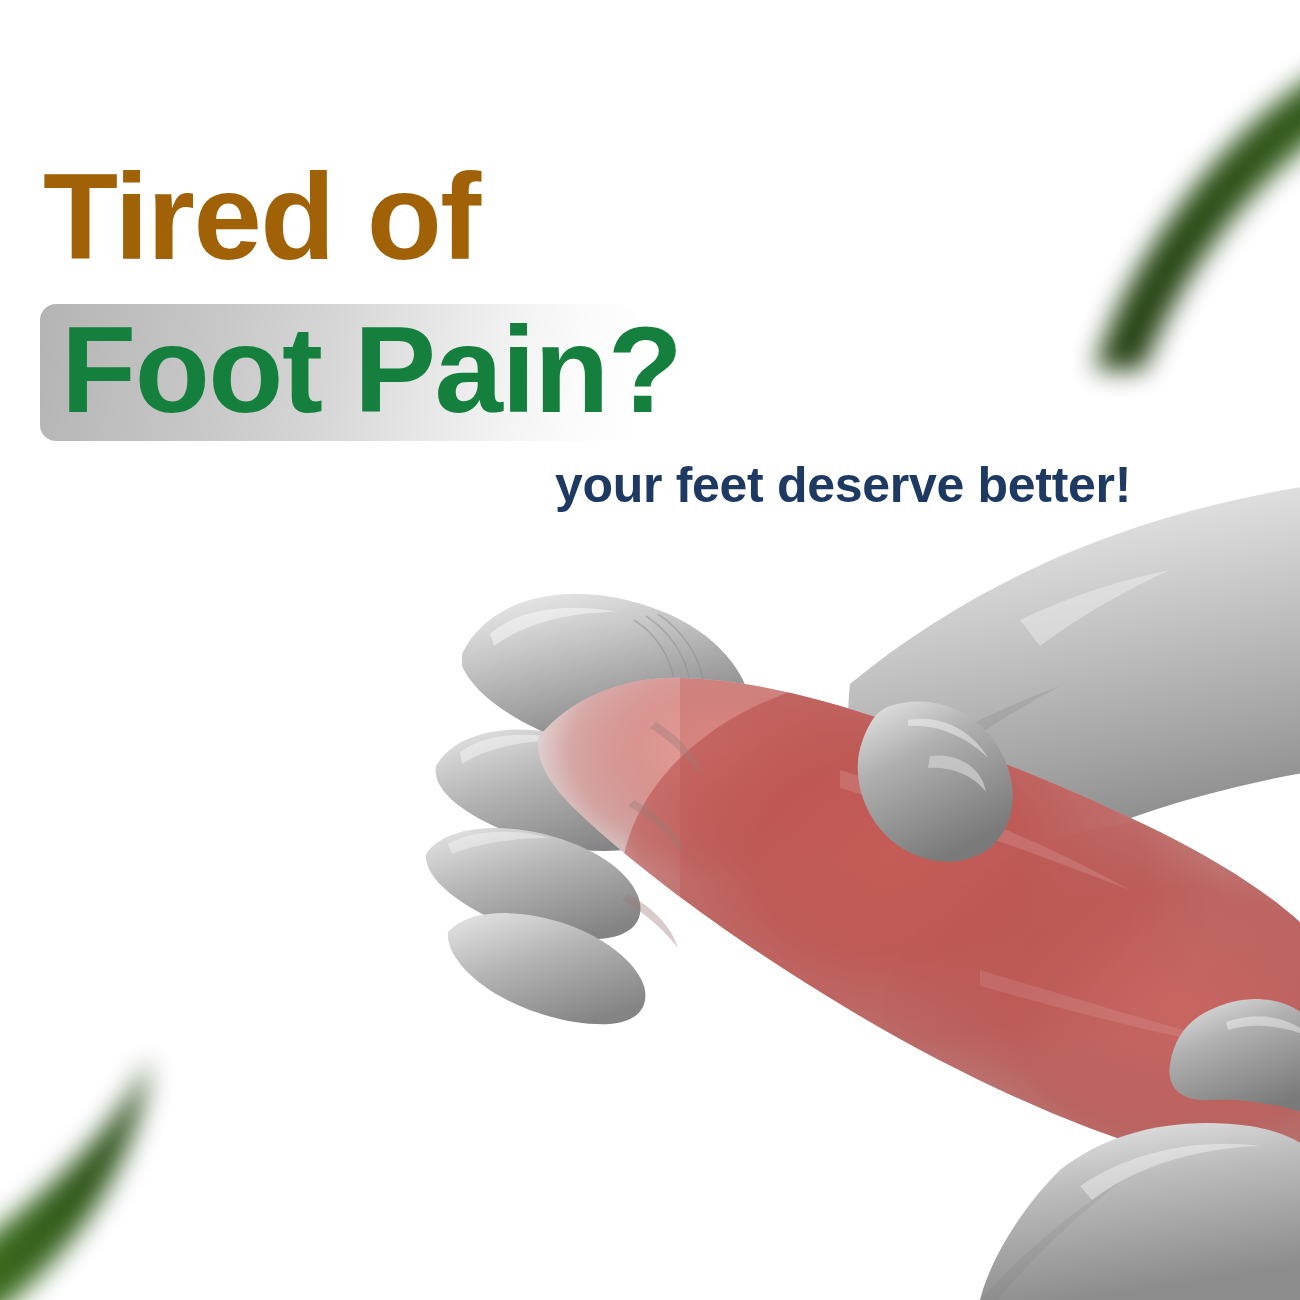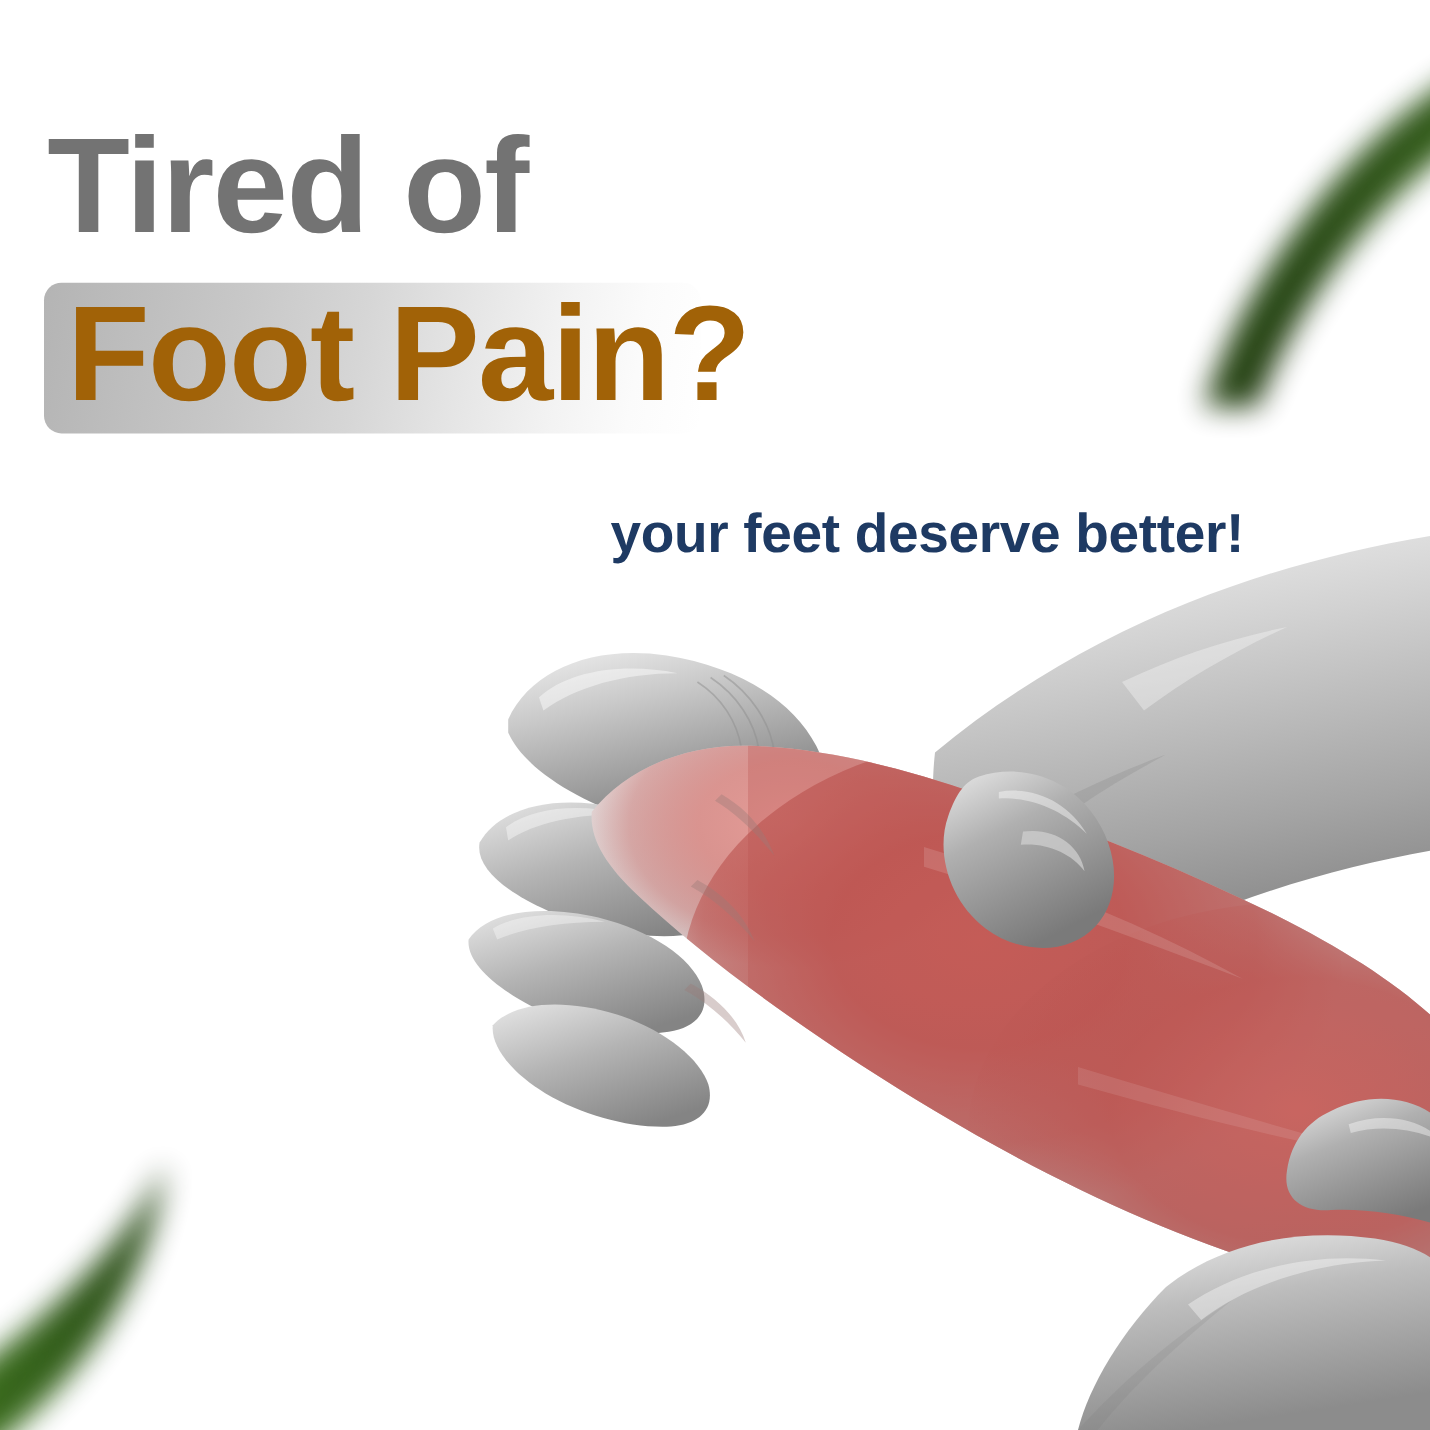--- a/index.html
+++ b/index.html
@@ -42,22 +42,23 @@
     position:absolute;
     left:40px; top:108px;
     width:660px;
   }
 
   .title-line1 {
     font-size:123px;
     line-height:1.0;
     font-weight:bold;
     letter-spacing:-1.5px;
-    color:#737373;
+    color:#a16207;
     padding-left:3px;
+    margin-top:47px;
   }
 
   .title-hl-wrap {
     position:relative;
     display:block;
     margin-top:26px;
     width:597px;
     height:137px;
   }
   .title-hl-bg {
@@ -75,21 +76,21 @@
         #fbfbfb 89%,
         #ffffff 100%);
   }
   .title-line2 {
     position:absolute;
     left:21px; top:4px;
     font-size:123px;
     line-height:1.0;
     font-weight:bold;
     letter-spacing:-1.5px;
-    color:#a16207;
+    color:#15803d;
     white-space:nowrap;
   }
 
   
   .subtitle {
     position:absolute;
     left:66px; top:456px;
     width:1065px;
     font-size:50px;
     line-height:1.16;

